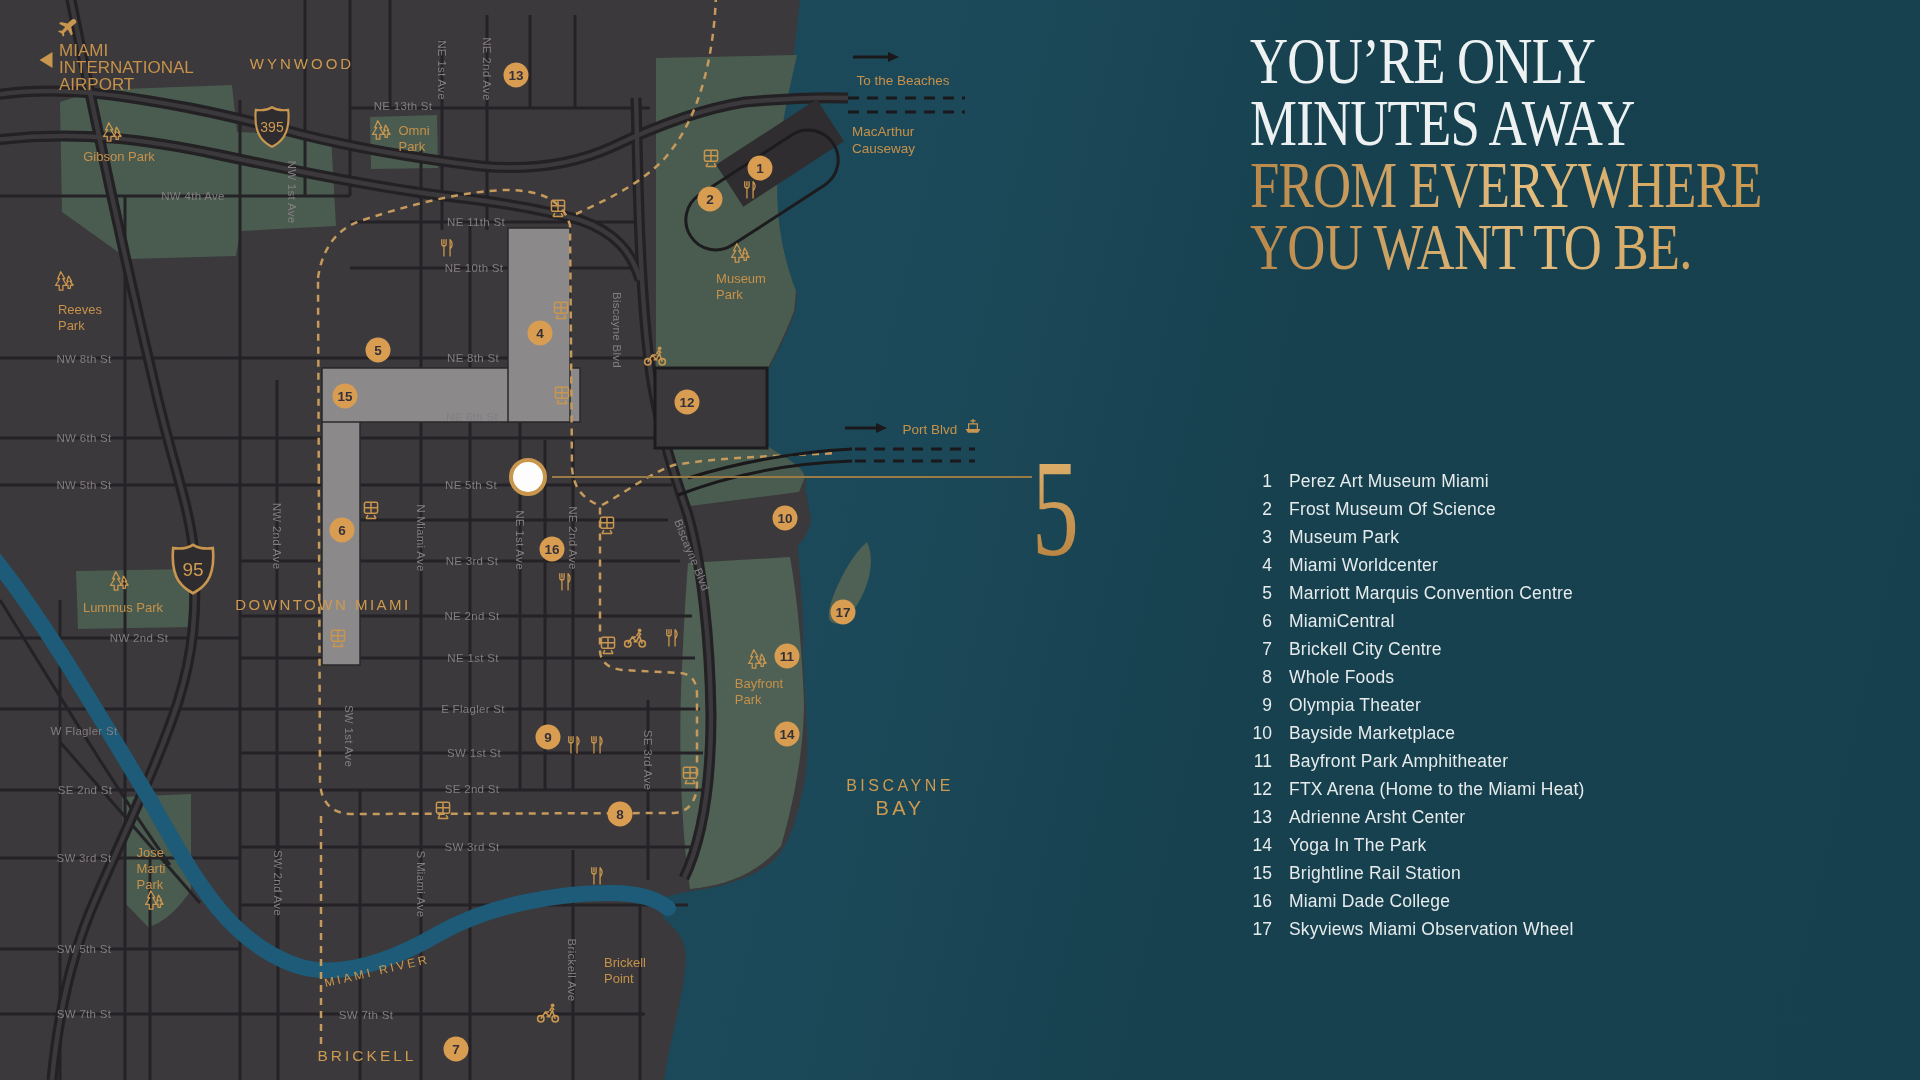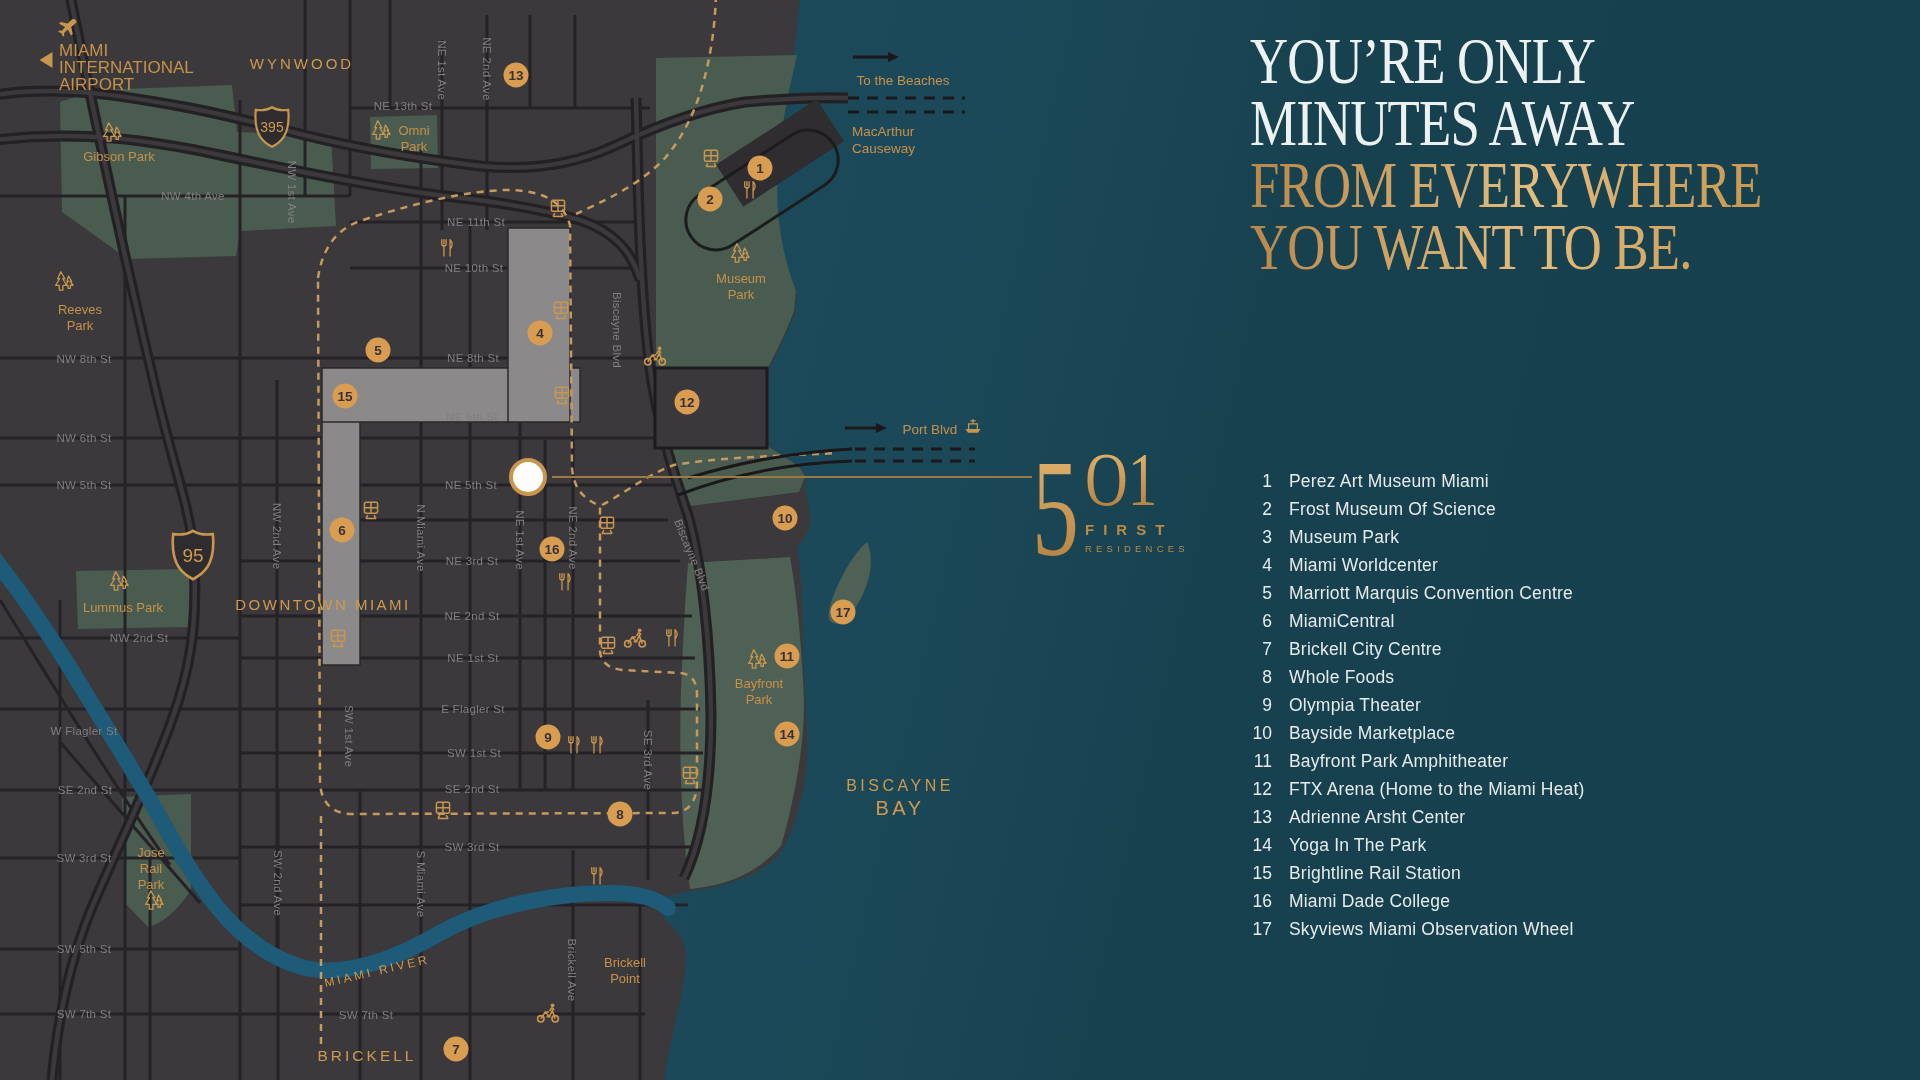--- a/index.html
+++ b/index.html
@@ -4,21 +4,21 @@
 <style>
   html,body{margin:0;padding:0;background:#0e2b36;}
   .stage{position:relative;width:1920px;height:1080px;overflow:hidden;
          background:linear-gradient(103deg,#1d4b5d 0%,#1c4959 46%,#17414f 63%,#16404e 100%);
          font-family:"Liberation Sans",sans-serif;}
   svg.map-base{position:absolute;left:0;top:0;}
   #labels{position:absolute;left:0;top:0;width:1920px;height:1080px;}
   .lbl{position:absolute;transform:translate(-50%,-50%);white-space:nowrap;}
   .street{color:#837e80;font-size:11.5px;letter-spacing:.3px;}
   .area{color:#ce9a50;font-weight:400;}
-  .park{color:#c6914a;font-size:13px;line-height:16px;text-align:center;}
+  .park{color:#c6914a;font-size:13px;line-height:16px;text-align:left;}
   .dirs{color:#c6914a;font-size:13.5px;line-height:17px;}
   .marker{position:absolute;width:25px;height:25px;border-radius:50%;background:#d99d52;
           color:#35313a;font-weight:700;font-size:13.5px;display:flex;align-items:center;
           justify-content:center;transform:translate(-50%,-50%);}
   .micon{position:absolute;color:#c9964f;transform:translate(-50%,-50%);}
   .shield{position:absolute;transform:translate(-50%,-50%);}
   .prop-circle{position:absolute;width:30px;height:30px;border-radius:50%;background:#fdfdfd;
                border:4px solid #c9964f;transform:translate(-50%,-50%);}
   .airport{position:absolute;color:#c6914a;font-size:17px;line-height:17px;}
   .tri-left{position:absolute;width:0;height:0;border-top:8px solid transparent;
@@ -257,21 +257,21 @@
         </svg></div>
       <div class="lbl park" style="left: 759px; top: 692px;">
         <div>Bayfront</div>
         <div>Park</div>
       </div>
       <div class="micon" style="left: 757px; top: 662px;"><svg width="26" height="26">
           <use href="#i-tree"></use>
         </svg></div>
       <div class="lbl park" style="left: 151px; top: 869px;">
         <div>Jose</div>
-        <div>Rail</div>
+        <div>Marti</div>
         <div>Park</div>
       </div>
       <div class="micon" style="left: 154px; top: 903px;"><svg width="26" height="26">
           <use href="#i-tree"></use>
         </svg></div>
       <div class="lbl park" style="left: 625px; top: 971px;">
         <div>Brickell</div>
         <div>Point</div>
       </div>
       <div class="marker" style="left: 760px; top: 168px;">1</div>
@@ -353,21 +353,21 @@
       <div class="micon" style="left: 548px; top: 1015px;"><svg width="24" height="24">
           <use href="#i-bike"></use>
         </svg></div>
       <div class="micon" style="left: 973px; top: 428px;"><svg width="21" height="21">
           <use href="#i-ship"></use>
         </svg></div>
       <div class="shield" style="left: 272px; top: 129px;"><svg width="36" height="44" viewBox="0 0 40 46">
           <path d="M20,1 C25,4 31,5 38,4 C39,14 38,26 33,34 C29,40 24,43 20,45 C16,43 11,40 7,34 C2,26 1,14 2,4 C9,5 15,4 20,1 Z" fill="#2e2c2e" stroke="#c9964f" stroke-width="2.4"></path>
           <text x="20" y="29" text-anchor="middle" fill="#cf9b51" font-family="Liberation Sans,sans-serif" font-size="15.555555555555555">395</text>
         </svg></div>
-      <div class="shield" style="left: 193px; top: 557px; text-align: right;"><svg width="44" height="52" viewBox="0 0 40 46">
+      <div class="shield" style="left: 193px; top: 571px; text-align: right;"><svg width="44" height="52" viewBox="0 0 40 46">
           <path d="M20,1 C25,4 31,5 38,4 C39,14 38,26 33,34 C29,40 24,43 20,45 C16,43 11,40 7,34 C2,26 1,14 2,4 C9,5 15,4 20,1 Z" fill="#2e2c2e" stroke="#c9964f" stroke-width="2.4"></path>
           <text x="20" y="29" text-anchor="middle" fill="#cf9b51" font-family="Liberation Sans,sans-serif" font-size="17.272727272727273">95</text>
         </svg></div>
       <div class="lbl dirs" style="left: 903px; top: 80px;">
         <div>To the Beaches</div>
       </div>
       <div class="lbl dirs" style="left: 852px; top: 140px; transform: translate(0px, -50%); text-align: left;">
         <div>MacArthur</div>
         <div>Causeway</div>
       </div>
@@ -385,25 +385,20 @@
 
   <div class="panel">
     <div class="title" id="title">
         <div class="t-white">YOU’RE ONLY</div>
         <div class="t-white">MINUTES AWAY</div>
         <div class="t-gold">FROM EVERYWHERE</div>
         <div class="t-gold">YOU WANT TO BE.</div>
       </div>
     <div class="logo">
       <span class="l5">5</span>
-      <span class="lcol">
-        <span class="lO1">O1</span>
-        <span class="lf">FIRST</span>
-        <span class="lr">RESIDENCES</span>
-      </span>
     </div>
     <div class="legend" id="legend">
         <div class="lrow">
           <span class="lnum">1</span>
           <span class="ltxt">Perez Art Museum Miami</span>
         </div>
         <div class="lrow">
           <span class="lnum">2</span>
           <span class="ltxt">Frost Museum Of Science</span>
         </div>

